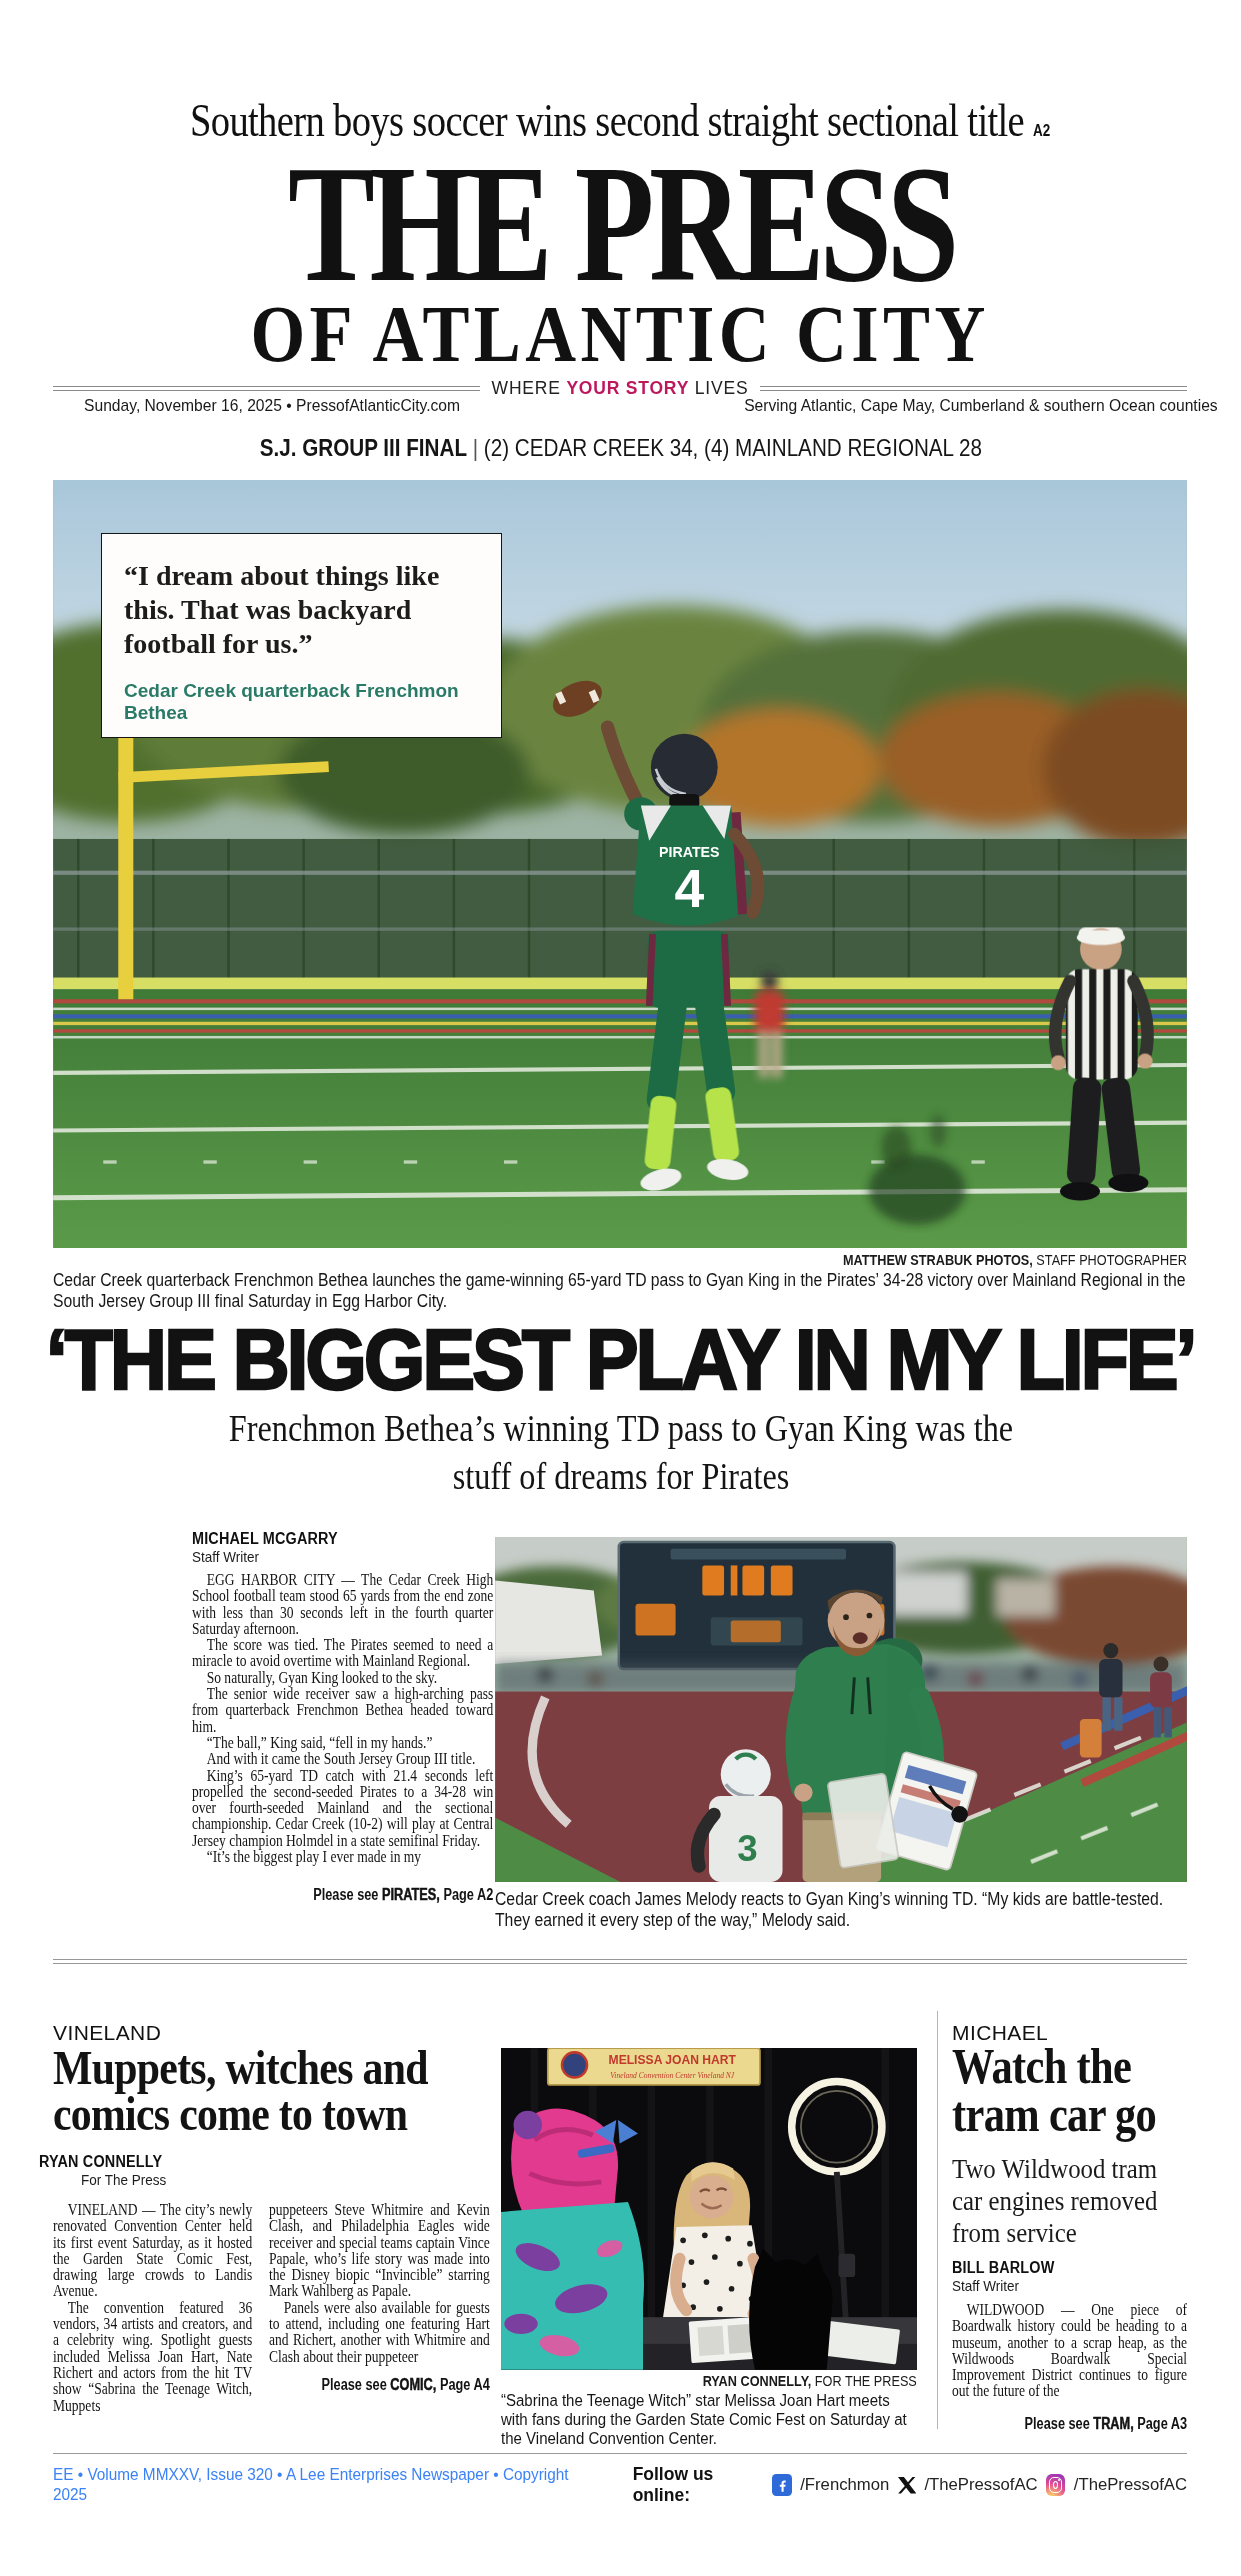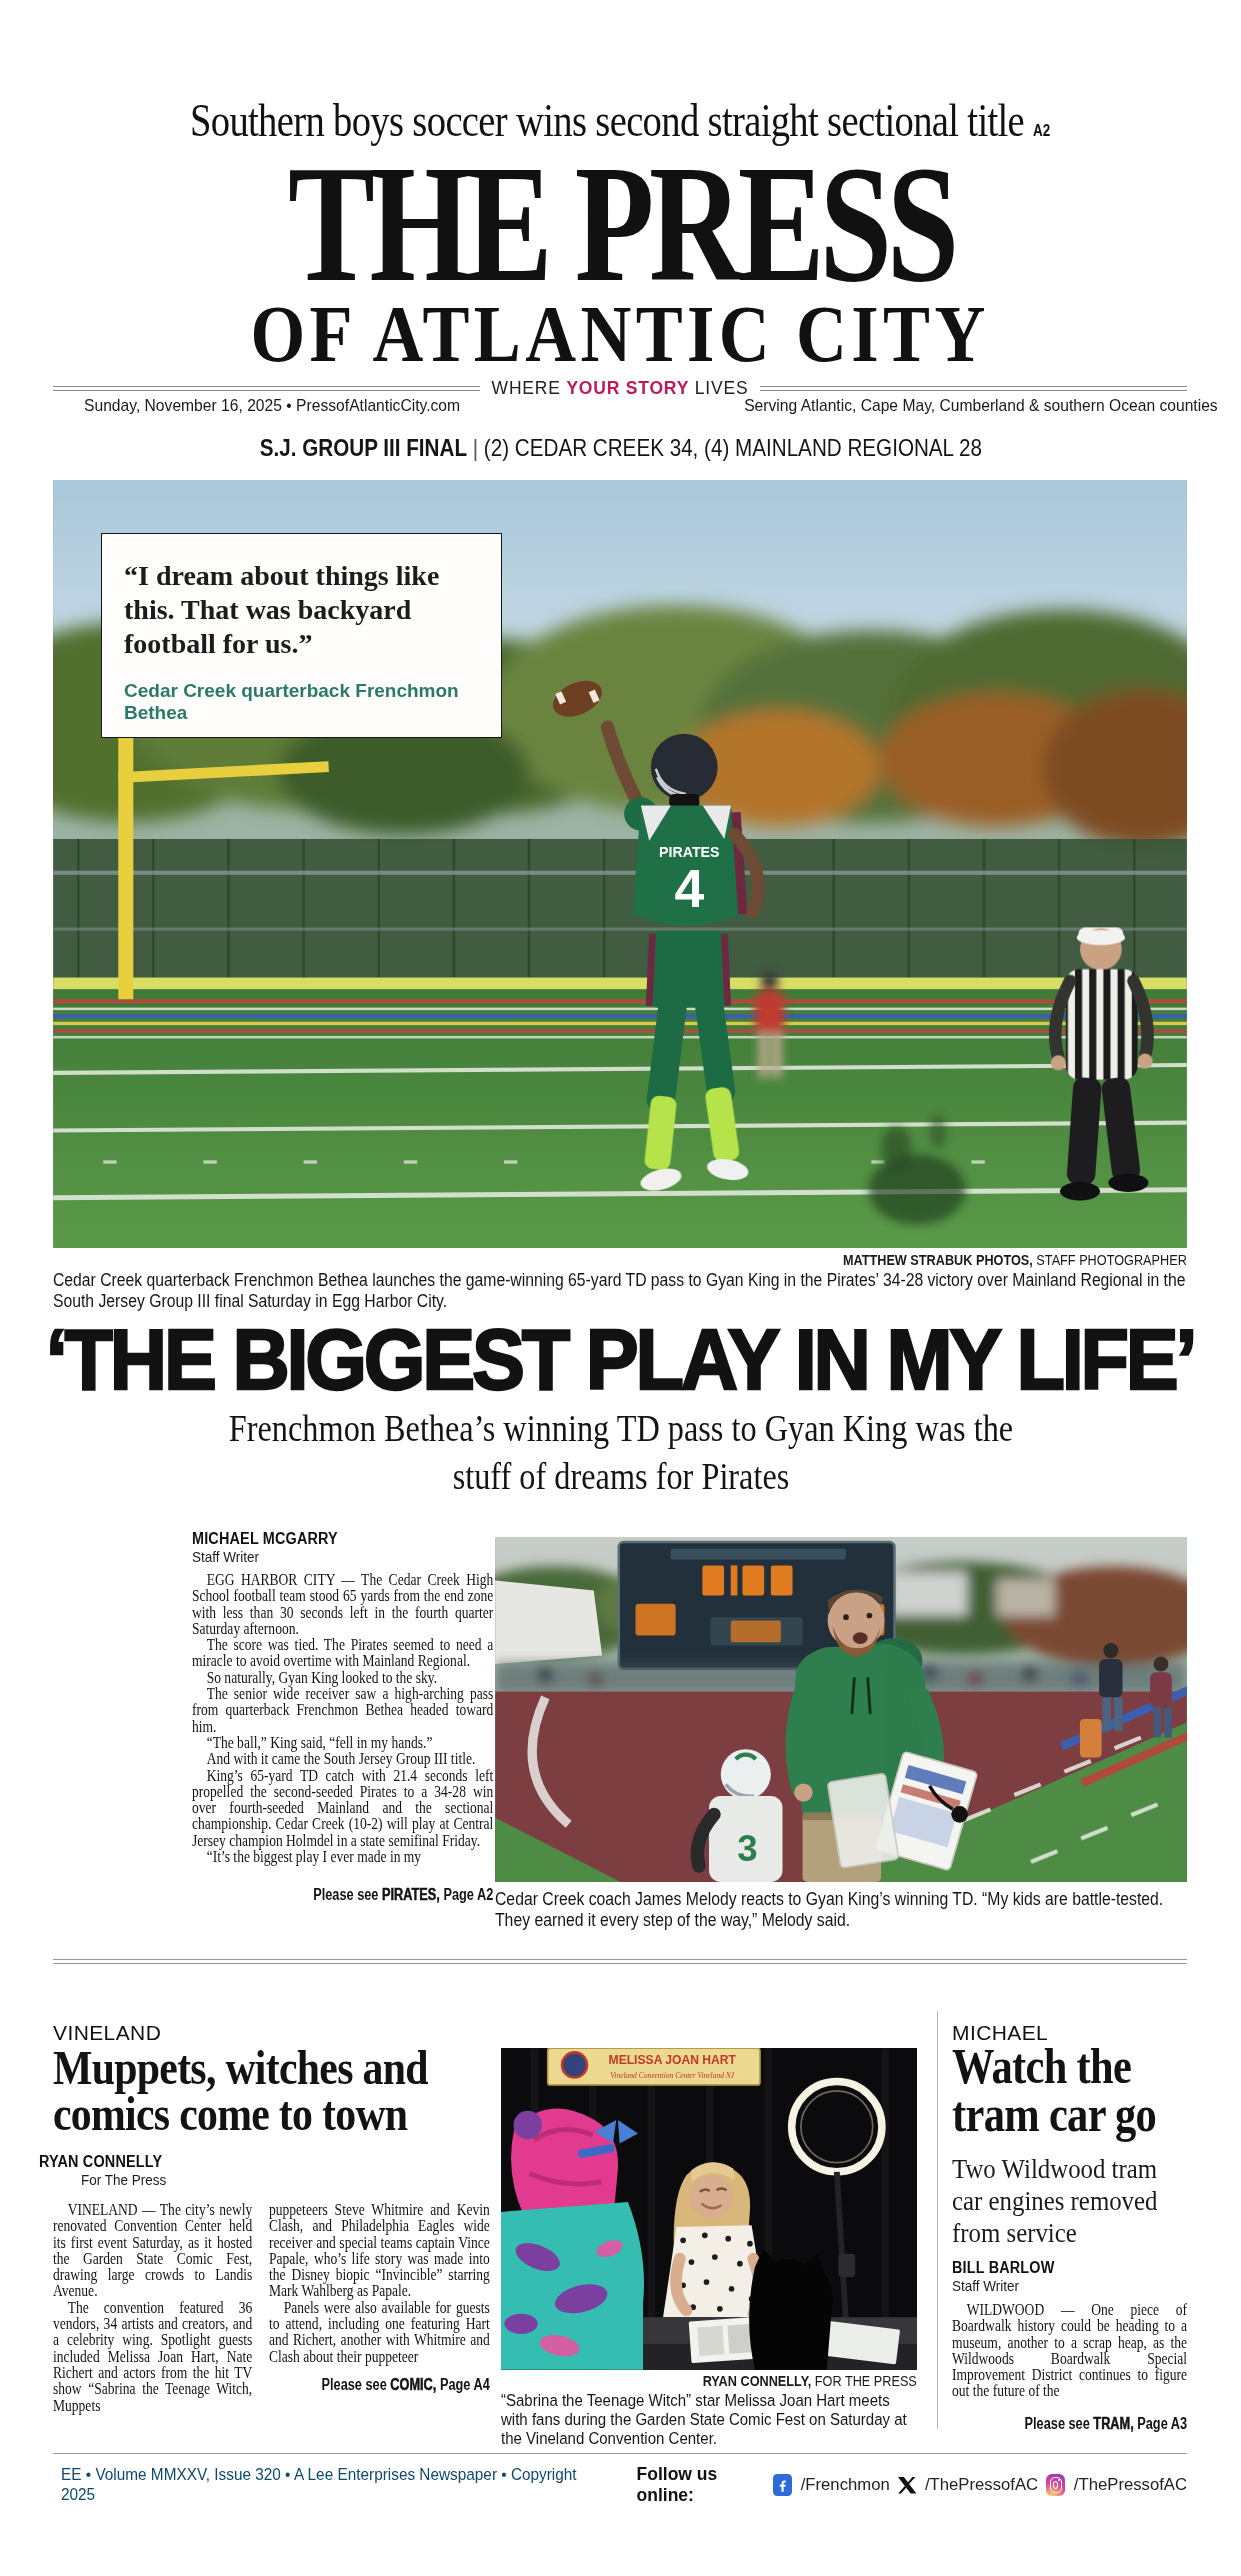--- a/index.html
+++ b/index.html
@@ -53,21 +53,21 @@
 
   .kicker{font-size:21px;font-weight:400;letter-spacing:0.4px;color:#121212;}
   .sechead{font-weight:700;color:#131313;}
   .v-head{font-size:48px;line-height:.95;letter-spacing:-0.8px;}
   .w-head{font-size:50px;line-height:.95;letter-spacing:-0.8px;}
   .w-sub{font-size:27.6px;line-height:1.16;color:#1a1a1a;}
 
   .midrule{height:2.5px;border-top:0.8px solid #979797;border-bottom:0.8px solid #979797;}
   .vdiv{border-left:0.8px solid #b5b5b5;}
   .footrule{border-top:0.8px solid #9a9a9a;}
-  .footer-left{font-size:16.7px;color:#0c4a6e;margin-left:8px;}
+  .footer-left{font-size:16.7px;color:#3b82f6;}
   .footer-right{display:flex;align-items:center;gap:8.4px;font-size:16.7px;color:#222;}
   .follow{font-weight:700;font-size:17.5px;margin-right:5px;color:#111;}
   .sico{width:22px;height:22px;border-radius:4.2px;display:inline-flex;align-items:center;justify-content:center;}
   .fb{background:#2f6bd8;}
   .ig{position:relative;border-radius:5.8px;background:radial-gradient(circle at 28% 110%,#fdc468 12%,#df4996 55%,#9b36b7 90%);}
   .ig .fr{position:absolute;inset:3.3px;border:1.7px solid #fff;border-radius:5px;}
   .ig .ln{position:absolute;inset:7px;border:1.7px solid #fff;border-radius:50%;}
   .ig .dt{position:absolute;top:4.6px;right:5px;width:2.1px;height:2.1px;background:#fff;border-radius:50%;}
   .xico svg{display:block;}
 </style>

